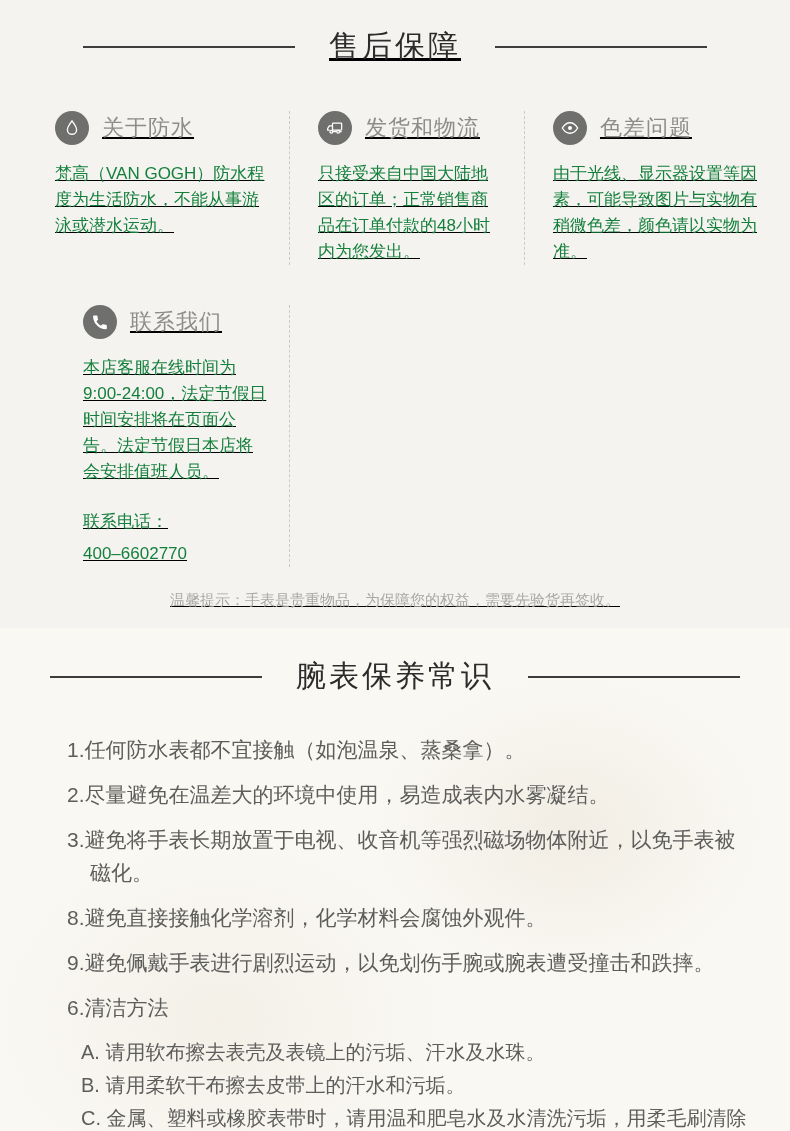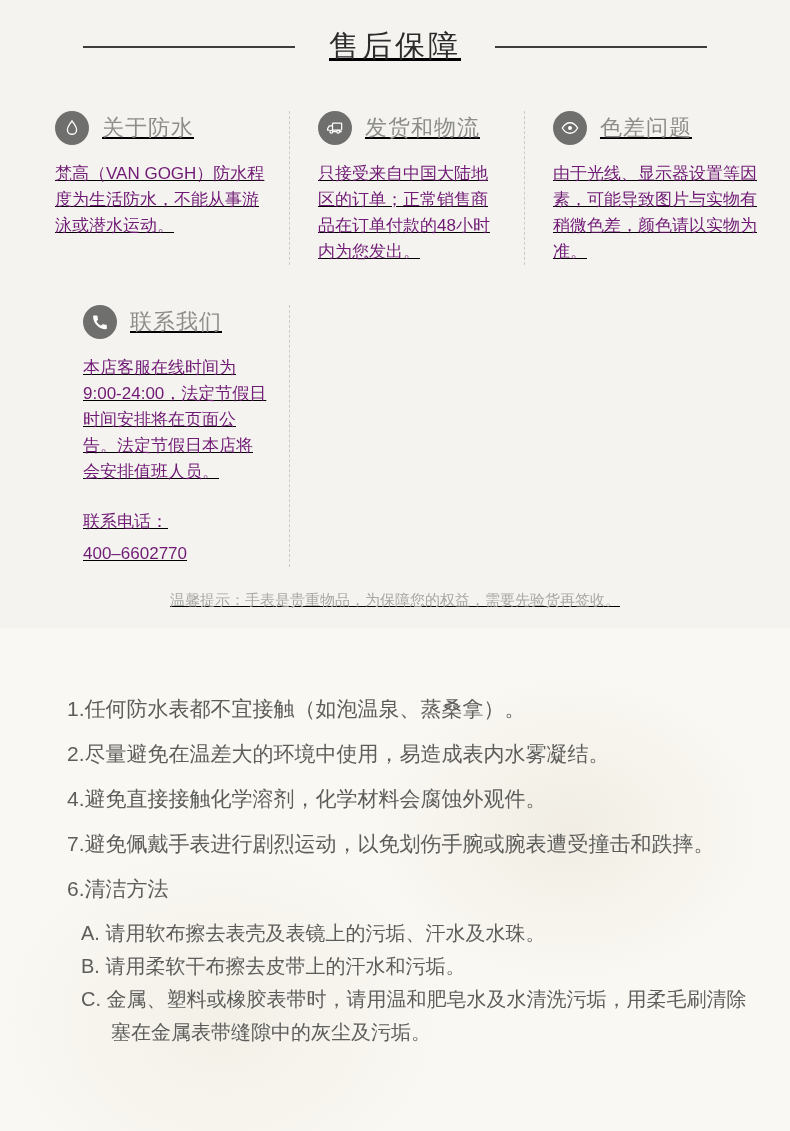--- a/index.html
+++ b/index.html
@@ -31,21 +31,21 @@
   .cell.pad-r { padding-right:22px; }
   .cell.pad-l { padding-left:28px; }
 
   .head { display:flex; align-items:center; gap:13px; }
   .circle {
     width:34px; height:34px; flex:0 0 34px; border-radius:50%;
     background:#6f6f6d; display:flex; align-items:center; justify-content:center;
   }
   .circle svg { display:block; }
   .ctitle { font-size:22px; color:#8d8d8b; letter-spacing:1px;text-align:right; }
-  .cbody { margin:16px 0 0; font-size:17px; line-height:26px; color:#701a75; }
+  .cbody { margin:16px 0 0; font-size:17px; line-height:26px; color:#15803d; }
   .contact-label { margin-top:24px; }
   .contact-num { margin-top:6px; }
 
   .tip { margin:24px 0 8px; text-align:center; font-size:15px; color:#a8a8a4; }
 
   .list { padding:24px 40px 0 55px; }
   .li {
     margin:12px; font-size:21px; line-height:33px; color:#5d5d5b;
     padding-left:23px; text-indent:-23px;
   }
@@ -128,26 +128,32 @@
       </div>
 
       <div class="cell pad-l"></div>
     </div>
   </div>
 
   <p class="tip">温馨提示：手表是贵重物品，为保障您的权益，需要先验货再签收。</p>
 </section>
 
 <section class="s2">
+  <div class="title-row">
+    <span class="rule"></span>
+    <h2 class="title-text">腕表保养常识</h2>
+    <span class="rule"></span>
+  </div>
 
   <div class="list">
     <p class="li">1.任何防水表都不宜接触（如泡温泉、蒸桑拿）。</p>
     <p class="li">2.尽量避免在温差大的环境中使用，易造成表内水雾凝结。</p>
-    <p class="li">4.避免直接接触化学溶剂，化学材料会腐蚀外观件。</p>
-    <p class="li">7.避免佩戴手表进行剧烈运动，以免划伤手腕或腕表遭受撞击和跌摔。</p>
+    <p class="li">3.避免将手表长期放置于电视、收音机等强烈磁场物体附近，以免手表被磁化。</p>
+    <p class="li">8.避免直接接触化学溶剂，化学材料会腐蚀外观件。</p>
+    <p class="li">9.避免佩戴手表进行剧烈运动，以免划伤手腕或腕表遭受撞击和跌摔。</p>
     <p class="li">6.清洁方法</p>
     <div class="sub-list">
       <p class="sub">A. 请用软布擦去表壳及表镜上的污垢、汗水及水珠。</p>
       <p class="sub">B. 请用柔软干布擦去皮带上的汗水和污垢。</p>
       <p class="sub">C. 金属、塑料或橡胶表带时，请用温和肥皂水及水清洗污垢，用柔毛刷清除塞在金属表带缝隙中的灰尘及污垢。</p>
     </div>
   </div>
 </section>
 
 </body></html>

